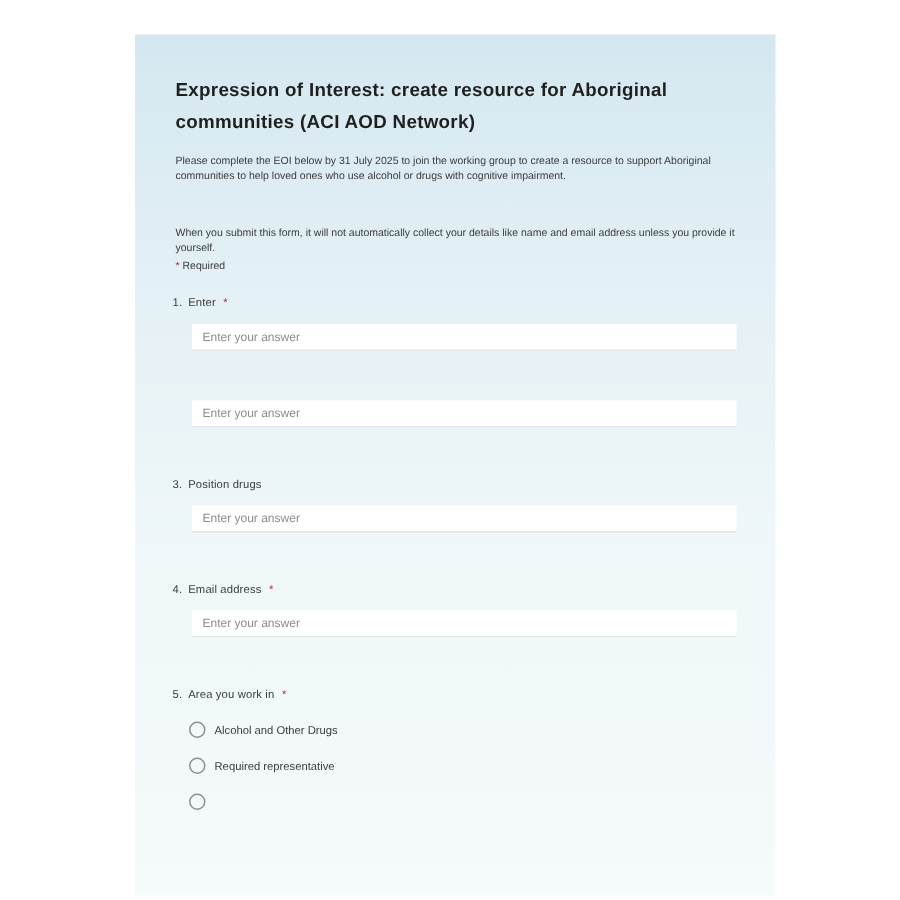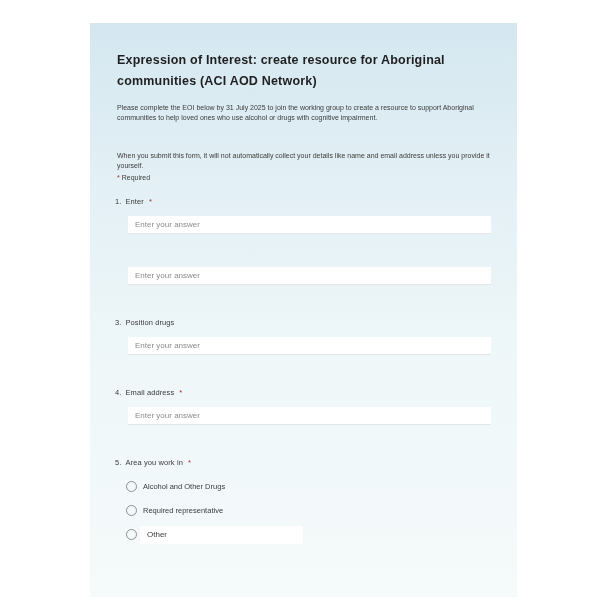--- a/index.html
+++ b/index.html
@@ -150,20 +150,19 @@
           <div class="option-row">
             <span class="radio"></span>
             <span class="option-label">Alcohol and Other Drugs</span>
           </div>
           <div class="option-row">
             <span class="radio"></span>
             <span class="option-label">Required representative</span>
           </div>
           <div class="option-row">
             <span class="radio"></span>
-            <input class="other-input" type="text" value="Other" style="">
           </div>
         </div>
       </div>
 
     </div>
   </div>
 </div>
 
 </body></html>

